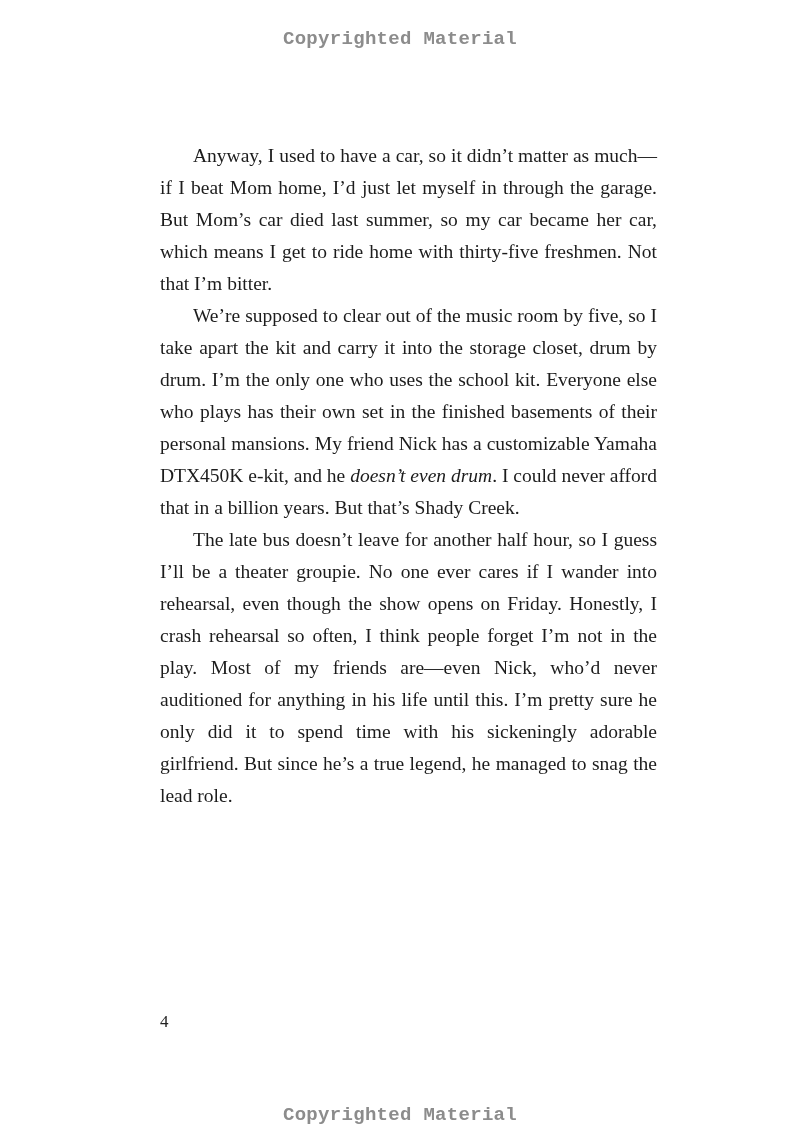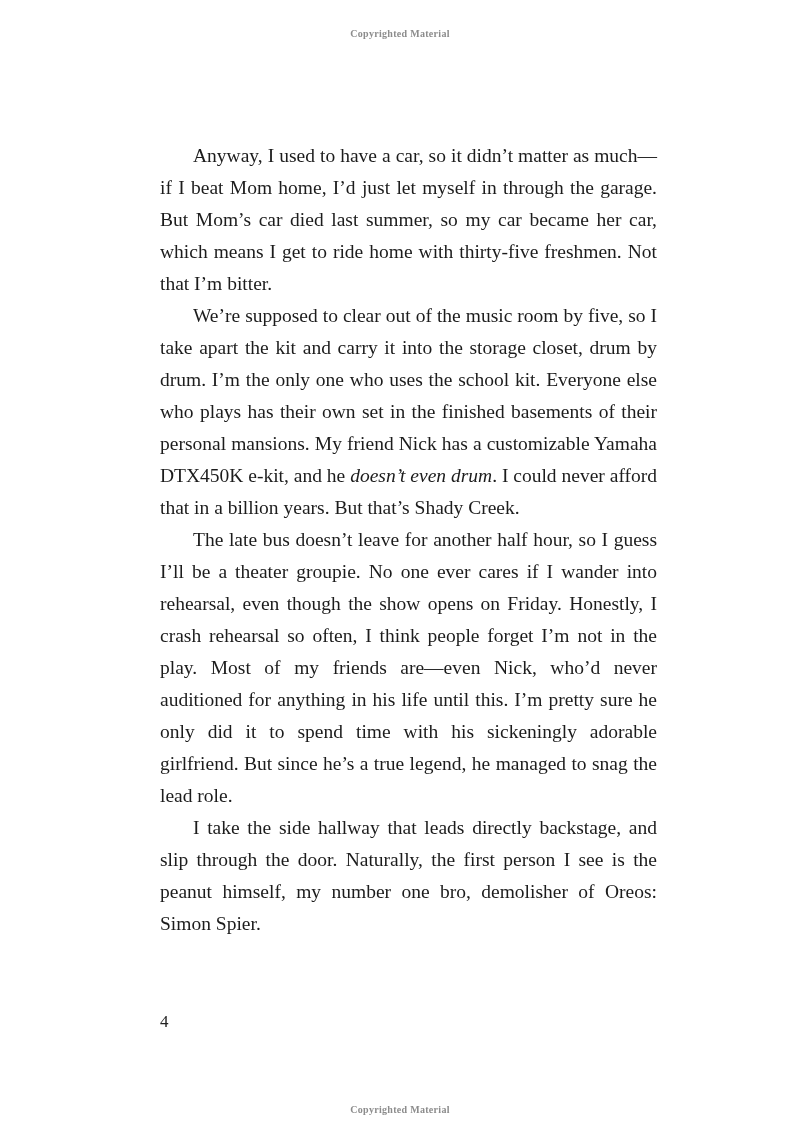--- a/index.html
+++ b/index.html
@@ -11,23 +11,23 @@
     margin: 0 auto;
     background: #ffffff;
     overflow: hidden;
     font-family: "Liberation Serif", serif;
   }
   .copyright-banner {
     position: absolute;
     left: 0;
     width: 100%;
     text-align: center;
-    font-family: Liberation Serif, serif;
+    font-family: Liberation Mono, monospace;
     font-weight: bold;
-    font-size: 10px;
+    font-size: 19px;
     letter-spacing: 0.3px;
     color: #8c8c8c;
   }
   .copyright-banner.top { top: 28px; }
   .copyright-banner.bottom { top: 1104px; }
   .body-text {
     position: absolute;
     left: 160px;
     top: 140px;
     width: 497px;
@@ -54,20 +54,19 @@
 <body>
 
 <div class="page">
 
   <div class="copyright-banner top">Copyrighted Material</div>
 
   <div class="body-text">
       <p class="indent"><span>Anyway, I used to have a car, so it didn’t matter as much—if I beat Mom home, I’d just let myself in through the garage. But Mom’s car died last summer, so my car became her car, which means I get to ride home with thirty-five freshmen. Not that I’m bitter.</span></p>
       <p class="indent"><span>We’re supposed to clear out of the music room by five, so I take apart the kit and carry it into the storage closet, drum by drum. I’m the only one who uses the school kit. Everyone else who plays has their own set in the finished basements of their personal mansions. My friend Nick has a customizable Yamaha DTX450K e-kit, and he </span><span class="em">doesn’t even drum</span><span>. I could never afford that in a billion years. But that’s Shady Creek.</span></p>
       <p class="indent"><span>The late bus doesn’t leave for another half hour, so I guess I’ll be a theater groupie. No one ever cares if I wander into rehearsal, even though the show opens on Friday. Honestly, I crash rehearsal so often, I think people forget I’m not in the play. Most of my friends are—even Nick, who’d never auditioned for anything in his life until this. I’m pretty sure he only did it to spend time with his sickeningly adorable girlfriend. But since he’s a true legend, he managed to snag the lead role.</span></p>
-      <p class="indent"><span>I take the side hallway that leads directly backstage, and slip through the door. Naturally, the first person I see is the peanut himself, my number one bro, demolisher of Oreos: Simon Spier.</span></p>
     </div>
 
   <div class="page-number">4</div>
 
   <div class="copyright-banner bottom">Copyrighted Material</div>
 
 </div>
 
 </body></html>

